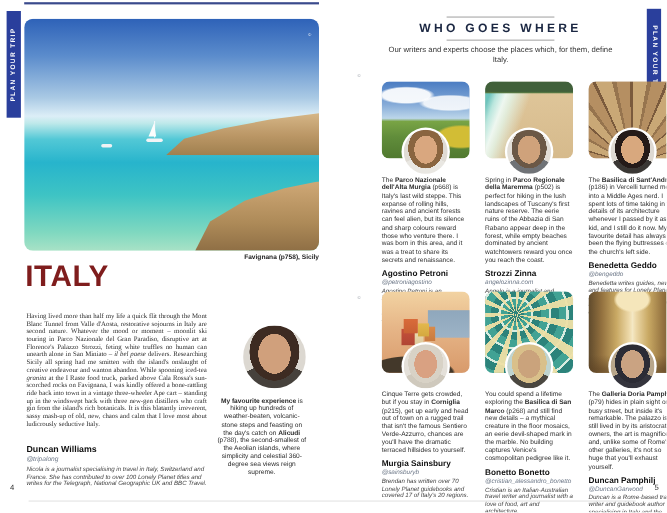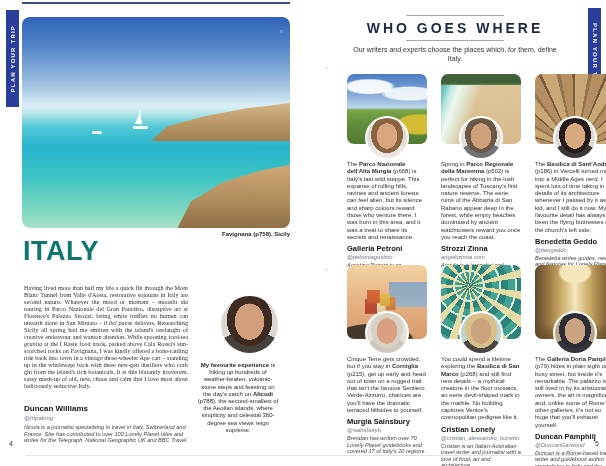--- a/index.html
+++ b/index.html
@@ -29,21 +29,21 @@
   .mp-sailboat-mast{position:absolute;left:44%;top:44%;width:1px;height:15px;background:#f4f7fa;}
   .mp-sailboat-sail{position:absolute;left:42.2%;top:45%;width:0;height:0;border-left:5px solid transparent;border-right:2px solid transparent;border-bottom:12px solid #fdfdfd;}
   .mp-sailboat-hull{position:absolute;left:41.6%;top:51.5%;width:15px;height:3px;border-radius:2px;background:#f2f4f6;}
   .mp-boat-small{position:absolute;left:26%;top:54%;width:10px;height:3px;border-radius:2px;background:#eef2f4;}
   .v-credit{position:absolute;writing-mode:vertical-rl;font-size:4px;letter-spacing:.5px;color:#9aa0a8;}
   .v-credit.on-photo{color:rgba(255,255,255,.85);}
 
   .photo-caption{left:150px;top:231px;width:140px;text-align:right;font-size:6px;font-weight:bold;color:#1d1d1d;}
 
   
-  .lp-title{left:23px;top:238px;font-size:27px;line-height:1;font-weight:800;color:#0f766e;letter-spacing:.5px;}
+  .lp-title{left:23px;top:238px;font-size:27px;line-height:1;font-weight:800;color:#7f1d1d;letter-spacing:.5px;}
   .lp-subtitle{left:24px;top:267px;font-size:10.5px;font-weight:bold;color:#1b2742;letter-spacing:.3px;}
   .lp-intro{left:24px;top:284px;width:164px;font-family:"Liberation Serif",serif;font-size:6.2px;line-height:7px;text-align:justify;color:#2e2e2e;}
   .lp-author-name{left:24px;top:404px;font-size:8px;font-weight:bold;color:#111;}
   .lp-author-handle{left:24px;top:415px;font-size:6px;font-style:italic;color:#6b7686;}
   .lp-author-bio{left:24px;top:424px;width:168px;font-size:5.6px;font-style:italic;line-height:6.6px;color:#444;}
   .page-num{font-size:7px;color:#333;}
   .pn-left{left:9px;top:440px;}
   .pn-right{right:7px;top:440px;}
 
   
@@ -52,21 +52,21 @@
       radial-gradient(ellipse 26% 32% at 50% 45%, var(--skin) 0 99%, transparent 100%),
       radial-gradient(ellipse 40% 46% at 50% 42%, var(--hair) 0 99%, transparent 100%),
       radial-gradient(ellipse 62% 38% at 50% 100%, var(--body) 0 99%, transparent 100%),
       var(--bg);}
   .fav-avatar{left:221px;top:296px;width:57px;height:57px;}
   .fav-text{left:197px;top:362px;width:82px;text-align:center;font-size:6px;line-height:7.2px;color:#2a2a2a;}
 
   
   .rp-header{left:347px;top:15px;width:216px;text-align:center;}
   .rp-rule{width:98px;height:1px;background:#a8a8a8;margin:0 auto;}
-  .rp-title{font-size:14px;font-weight:bold;letter-spacing:3px;color:#1b2742;margin:4px 0 4px;}
+  .rp-title{font-size:11px;font-weight:bold;letter-spacing:3px;color:#1b2742;margin:4px 0 4px;}
   .rp-subtitle{font-size:7px;line-height:8.5px;color:#333;margin-top:5px;}
 
   
   .col{position:absolute;top:62px;width:80px;}
   .col1{left:331px;} .col2{left:425px;} .col3{left:519px;}
   .entry{position:absolute;left:16px;width:80px;}
   .e1{top:12px;} .e2{top:203px;}
   .entry-photo{width:80px;height:70px;border-radius:7px;background-repeat:no-repeat;}
   .e2 .entry-photo{height:74px;}
   .entry .avatar{width:40px;height:40px;margin:-26px auto 0;position:relative;z-index:2;}
@@ -155,21 +155,21 @@
   </div>
 
   <div class="v-credit" style="left:324px;top:66px;">©</div>
   <div class="v-credit" style="left:324px;top:268px;">©</div>
 
   <div class="col col1">
     <div class="entry e1">
       <div class="entry-photo photo-murgia"></div>
       <div class="avatar" style="--hair:#8a6540;--skin:#d9a77f;--body:#e9e7e2;--bg:#dfdbd4;"></div>
       <div class="entry-text"><span>The </span><span style="font-weight: bold;">Parco Nazionale dell'Alta Murgia</span><span> (p668) is Italy's last wild steppe. This expanse of rolling hills, ravines and ancient forests can feel alien, but its silence and sharp colours reward those who venture there. I was born in this area, and it was a treat to share its secrets and renaissance.</span></div>
-      <div class="entry-name">Galleria Petroni</div>
+      <div class="entry-name">Agostino Petroni</div>
       <div class="entry-handle">@petroniagostino</div>
       <div class="entry-bio">Agostino Petroni is an independent journalist, a Pulitzer Center grantee, author and winner of the 2022 Collier Journalism Award.</div>
     </div>
     <div class="entry e2">
       <div class="entry-photo photo-corniglia"></div>
       <div class="avatar" style="--hair:#d8d2c6;--skin:#d9a182;--body:#cfc9bd;--bg:#e4e0d9;"></div>
       <div class="entry-text"><span>Cinque Terre gets crowded, but if you stay in </span><span style="font-weight: bold;">Corniglia</span><span> (p215), get up early and head out of town on a rugged trail that isn't the famous Sentiero Verde-Azzurro, chances are you'll have the dramatic terraced hillsides to yourself.</span></div>
       <div class="entry-name">Murgia Sainsbury</div>
       <div class="entry-handle">@sainsburyb</div>
       <div class="entry-bio">Brendan has written over 70 Lonely Planet guidebooks and covered 17 of Italy's 20 regions.</div>
@@ -182,21 +182,21 @@
       <div class="avatar" style="--hair:#6b5846;--skin:#cfa27b;--body:#6f7276;--bg:#e2ded7;"></div>
       <div class="entry-text"><span>Spring in </span><span style="font-weight: bold;">Parco Regionale della Maremma</span><span> (p502) is perfect for hiking in the lush landscapes of Tuscany's first nature reserve. The eerie ruins of the Abbazia di San Rabano appear deep in the forest, while empty beaches dominated by ancient watchtowers reward you once you reach the coast.</span></div>
       <div class="entry-name">Strozzi Zinna</div>
       <div class="entry-handle">angelozinna.com</div>
       <div class="entry-bio">Angelo is a journalist and photographer based in Florence.</div>
     </div>
     <div class="entry e2">
       <div class="entry-photo photo-sanmarco"></div>
       <div class="avatar" style="--hair:#d9c08a;--skin:#caa37c;--body:#4a4740;--bg:#bfd4cf;"></div>
       <div class="entry-text"><span>You could spend a lifetime exploring the </span><span style="font-weight: bold;">Basilica di San Marco</span><span> (p268) and still find new details – a mythical creature in the floor mosaics, an eerie devil-shaped mark in the marble. No building captures Venice's cosmopolitan pedigree like it.</span></div>
-      <div class="entry-name">Cristian Lonely</div>
+      <div class="entry-name">Bonetto Bonetto</div>
       <div class="entry-handle">@cristian_alessandro_bonetto</div>
       <div class="entry-bio">Cristian is an Italian-Australian travel writer and journalist with a love of food, art and architecture.</div>
     </div>
   </div>
 
   <div class="col col3">
     <div class="entry e1">
       <div class="entry-photo photo-santandrea"></div>
       <div class="avatar" style="--hair:#241a18;--skin:#d8a87e;--body:#3a3734;--bg:#ded9d2;"></div>
       <div class="entry-text"><span>The </span><span style="font-weight: bold;">Basilica di Sant'Andrea</span><span> (p186) in Vercelli turned me into a Middle Ages nerd. I spent lots of time taking in the details of its architecture whenever I passed by it as a kid, and I still do it now. My favourite detail has always been the flying buttresses on the church's left side.</span></div>

